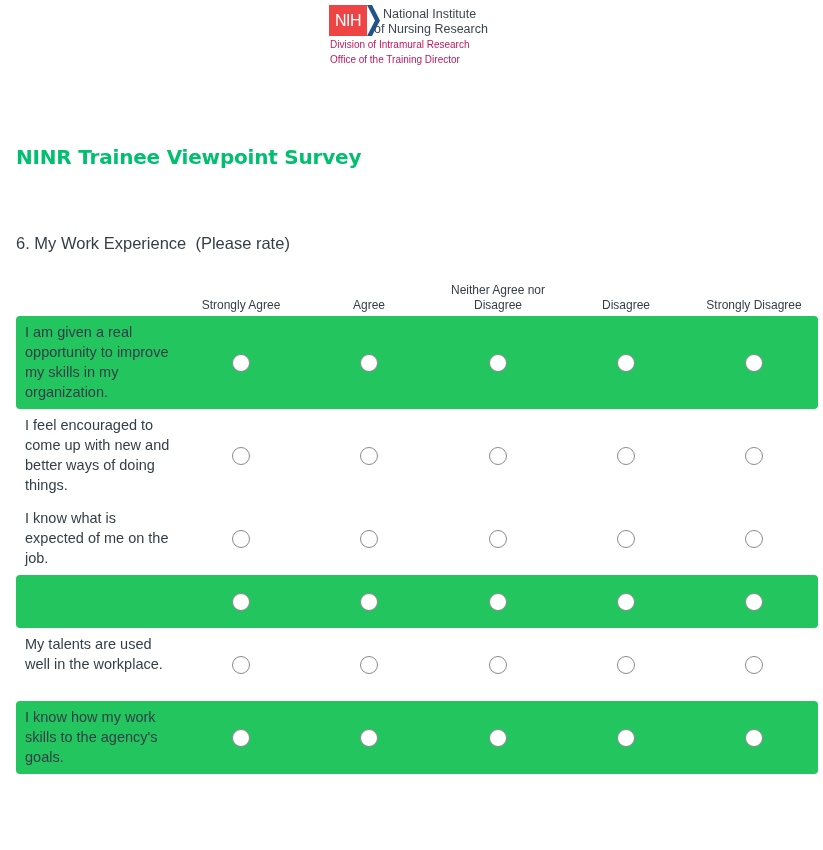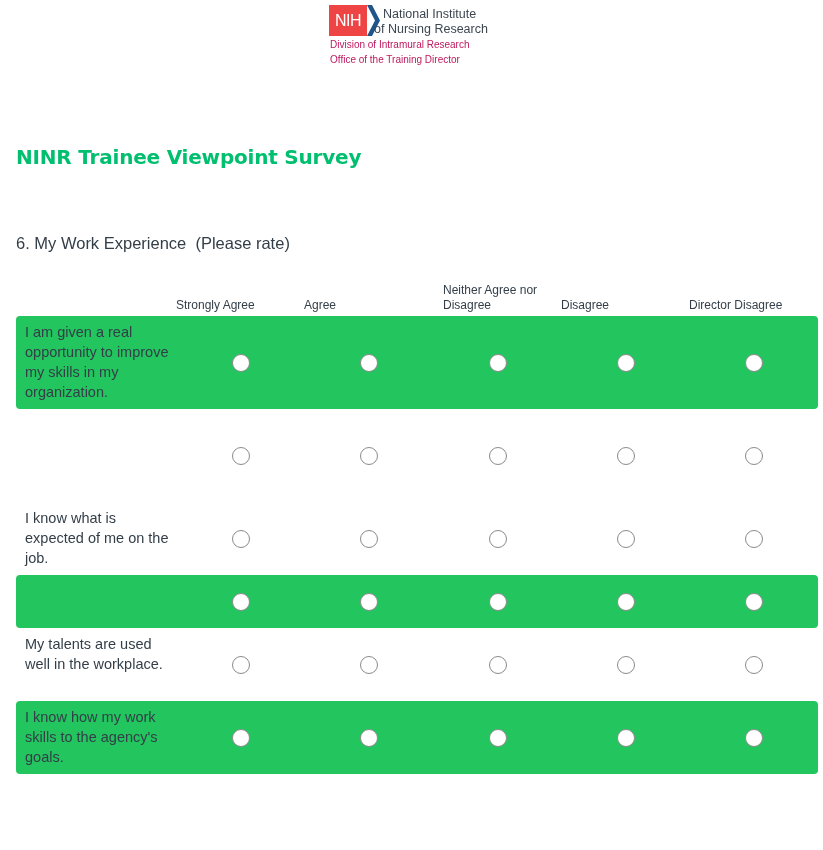--- a/index.html
+++ b/index.html
@@ -9,21 +9,21 @@
   .nih-chev { position:absolute; left:38px; top:0; width:14px; height:31px; }
   .logo-l1, .logo-l2 { position:absolute; left:54px; font-size:12.5px; color:#3c4650; line-height:14px; white-space:nowrap; }
   .logo-l1 { top:2px;text-align:center; }
   .logo-l2 { top:17px; left:45px; }
   .logo-l3, .logo-l4 { position:absolute; left:1px; font-size:10px; color:#be185d; line-height:14px; white-space:nowrap; }
   .logo-l3 { top:33px; }
   .logo-l4 { top:48px; }
   .survey-title { position:absolute; left:16px; top:145px; font-family:"DejaVu Sans", sans-serif; font-weight:700; font-size:20px; color:#00bf6f; letter-spacing:-0.2px; white-space:nowrap; }
   .question { position:absolute; left:16px; top:234px; font-size:16.5px; color:#333e48; white-space:pre; }
   .grid-head { position:absolute; left:16px; top:283px; width:802px; height:33px; }
-  .col-head { position:absolute; bottom:3px; width:130px; margin-left:-65px; text-align:left; font-size:12px; color:#333e48; line-height:15px; }
+  .col-head { position:absolute; bottom:3px; width:130px; margin-left:-65px; text-align:center; font-size:12px; color:#333e48; line-height:15px; }
   .rows { position:absolute; left:16px; top:316px; width:802px; }
   .row { position:relative; width:802px; border-radius:4px; }
   .row.shaded { background:#22c55e; }
   .row-label { position:absolute; left:9px; width:150px; font-size:14.5px; line-height:20px; color:#333e48; }
   .radio { position:absolute; width:16px; height:16px; margin-left:-9px; margin-top:-9px; border:1px solid #8b8b8b; border-radius:50%; background:#fff; box-sizing:content-box; cursor:pointer; }
 </style>
 </head>
 <body>
 
 <div class="logo">
@@ -39,33 +39,34 @@
 
 <div class="survey-title">NINR Trainee Viewpoint Survey</div>
 
 <div class="question">6. My Work Experience  (Please rate)</div>
 
 <div class="grid-head">
   <div class="col-head" style="left:225px">Strongly Agree</div>
   <div class="col-head" style="left:353px">Agree</div>
   <div class="col-head" style="left:482px; width:110px; margin-left:-55px;">Neither Agree nor Disagree</div>
   <div class="col-head" style="left:610px">Disagree</div>
-  <div class="col-head" style="left:738px">Director Disagree</div>
+  <div class="col-head" style="left:738px">Strongly Disagree</div>
 </div>
 
 <div class="rows" id="rows">
     <div class="row shaded" style="height: 93px;">
       <div class="row-label" style="top: 5.5px;">I am given a real opportunity to improve my skills in my organization.</div>
       <div class="radio" role="radio" style="left: 225px; top: 46.5px;"></div>
       <div class="radio" role="radio" style="left: 353px; top: 46.5px;"></div>
       <div class="radio" role="radio" style="left: 482px; top: 46.5px;"></div>
       <div class="radio" role="radio" style="left: 610px; top: 46.5px;"></div>
       <div class="radio" role="radio" style="left: 738px; top: 46.5px;"></div>
     </div>
     <div class="row" style="height: 93px;">
+      <div class="row-label" style="top: 5.5px;">I feel encouraged to come up with new and better ways of doing things.</div>
       <div class="radio" role="radio" style="left: 225px; top: 46.5px;"></div>
       <div class="radio" role="radio" style="left: 353px; top: 46.5px;"></div>
       <div class="radio" role="radio" style="left: 482px; top: 46.5px;"></div>
       <div class="radio" role="radio" style="left: 610px; top: 46.5px;"></div>
       <div class="radio" role="radio" style="left: 738px; top: 46.5px;"></div>
     </div>
     <div class="row" style="height: 73px;">
       <div class="row-label" style="top: 5.5px;">I know what is expected of me on the job.</div>
       <div class="radio" role="radio" style="left: 225px; top: 36.5px;"></div>
       <div class="radio" role="radio" style="left: 353px; top: 36.5px;"></div>

